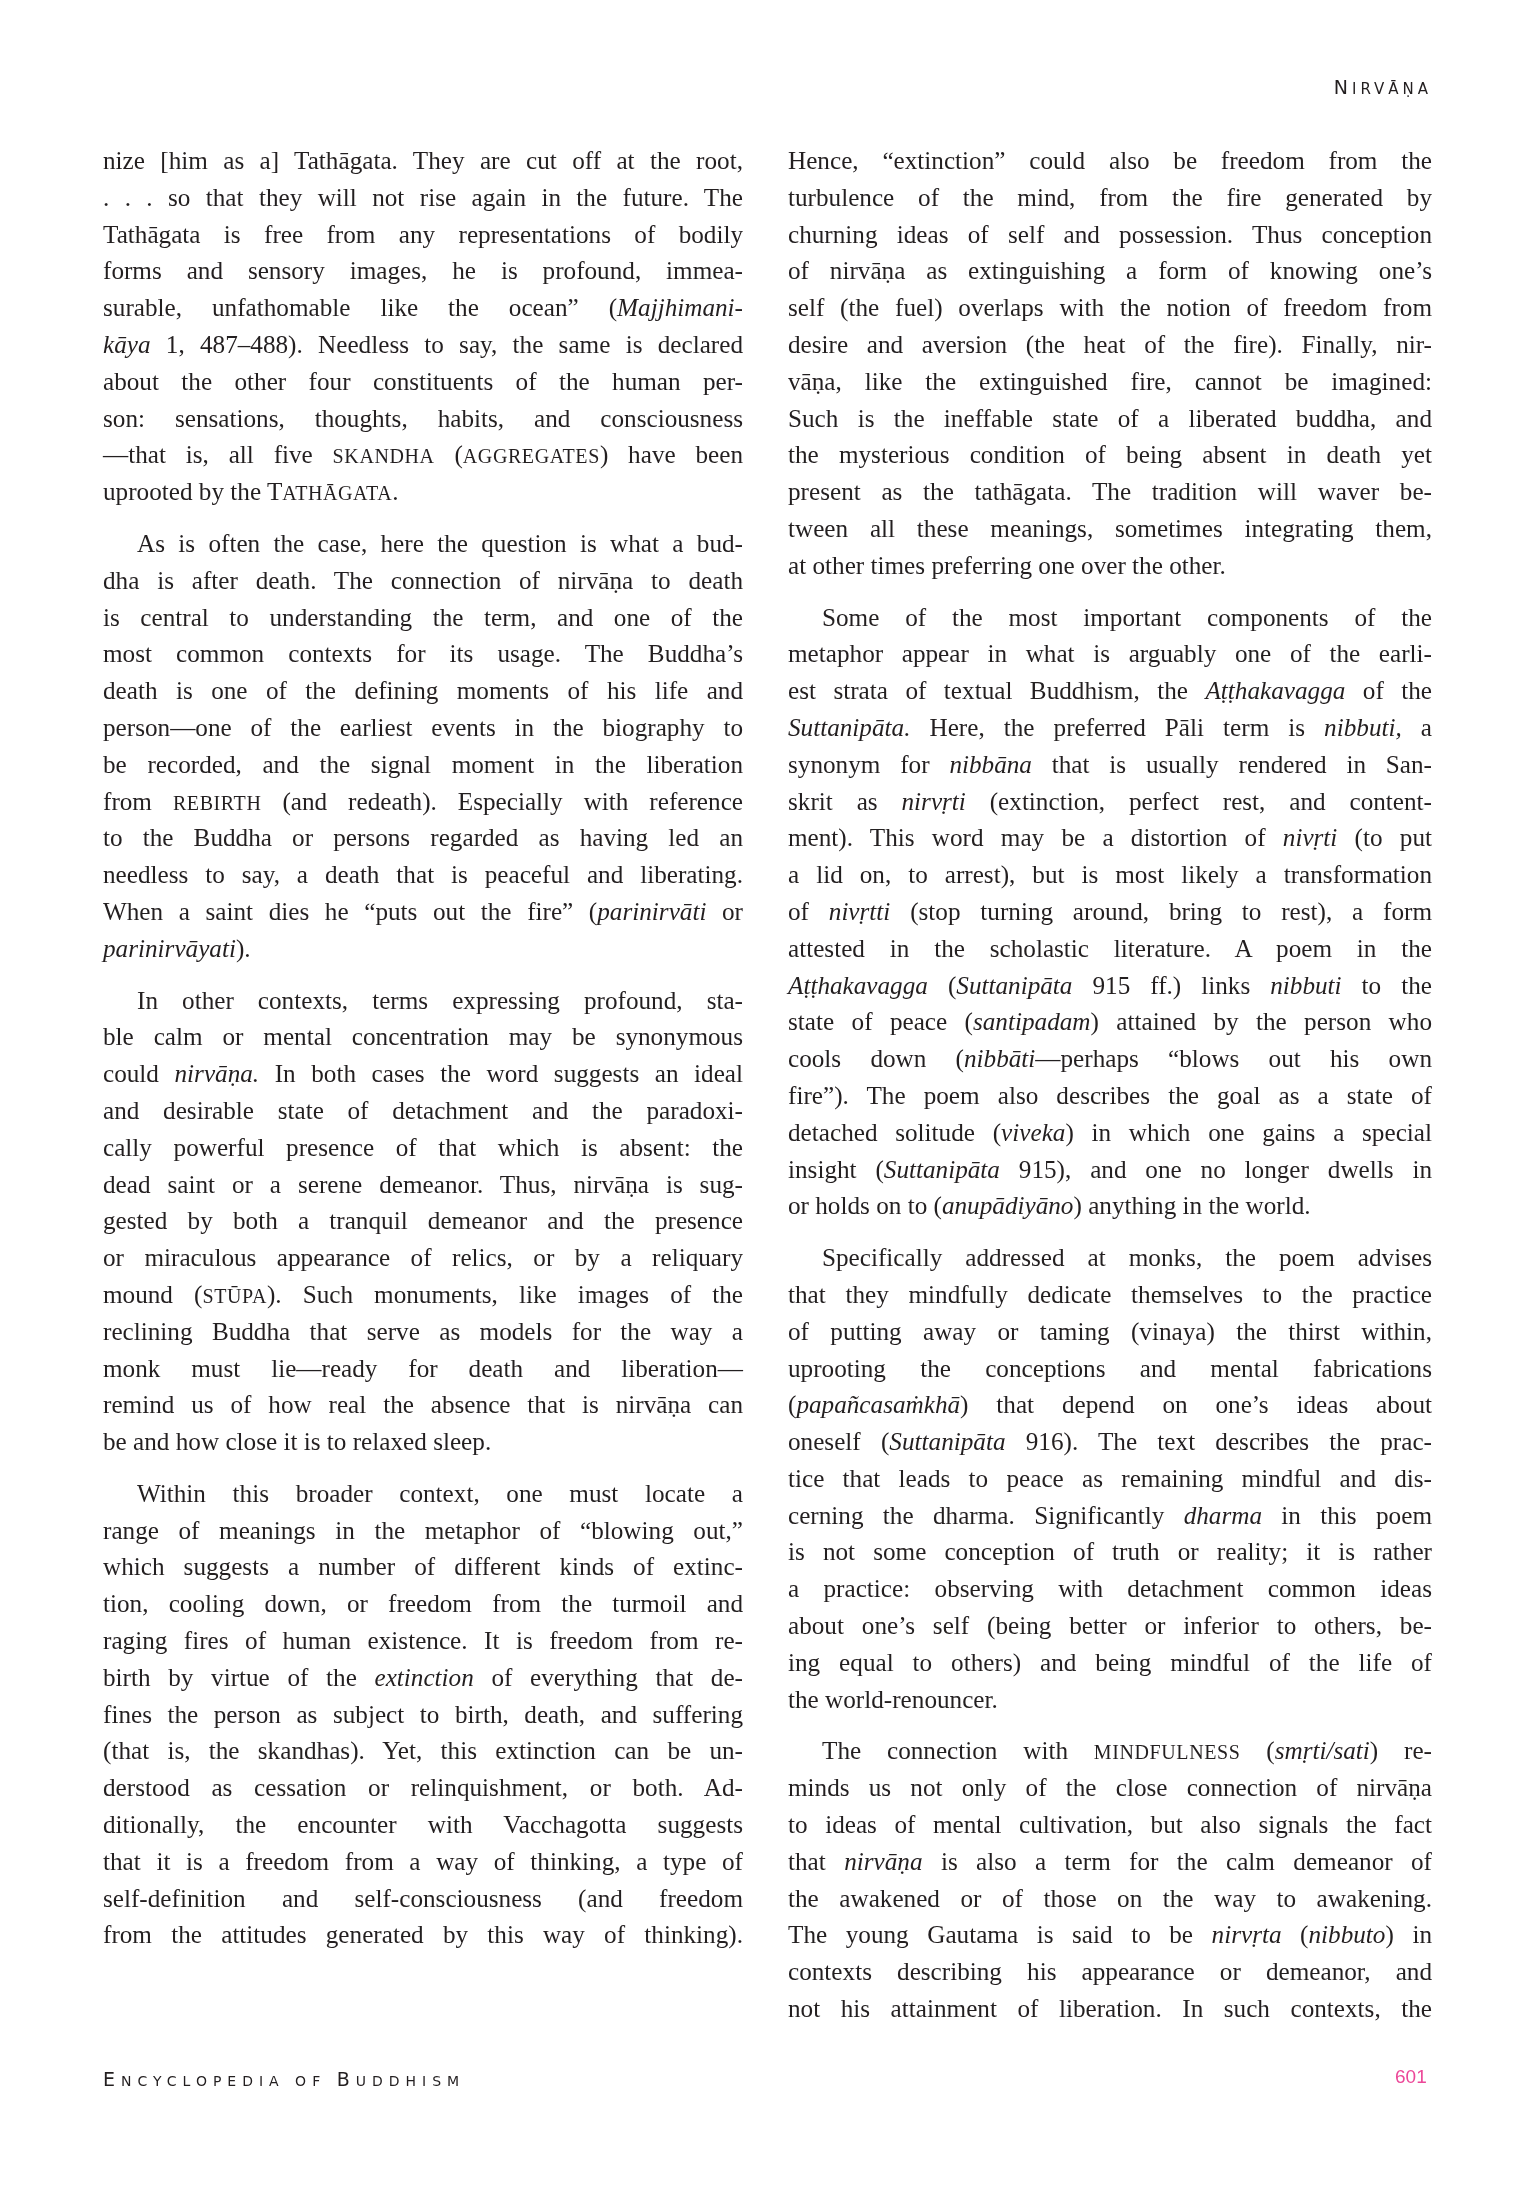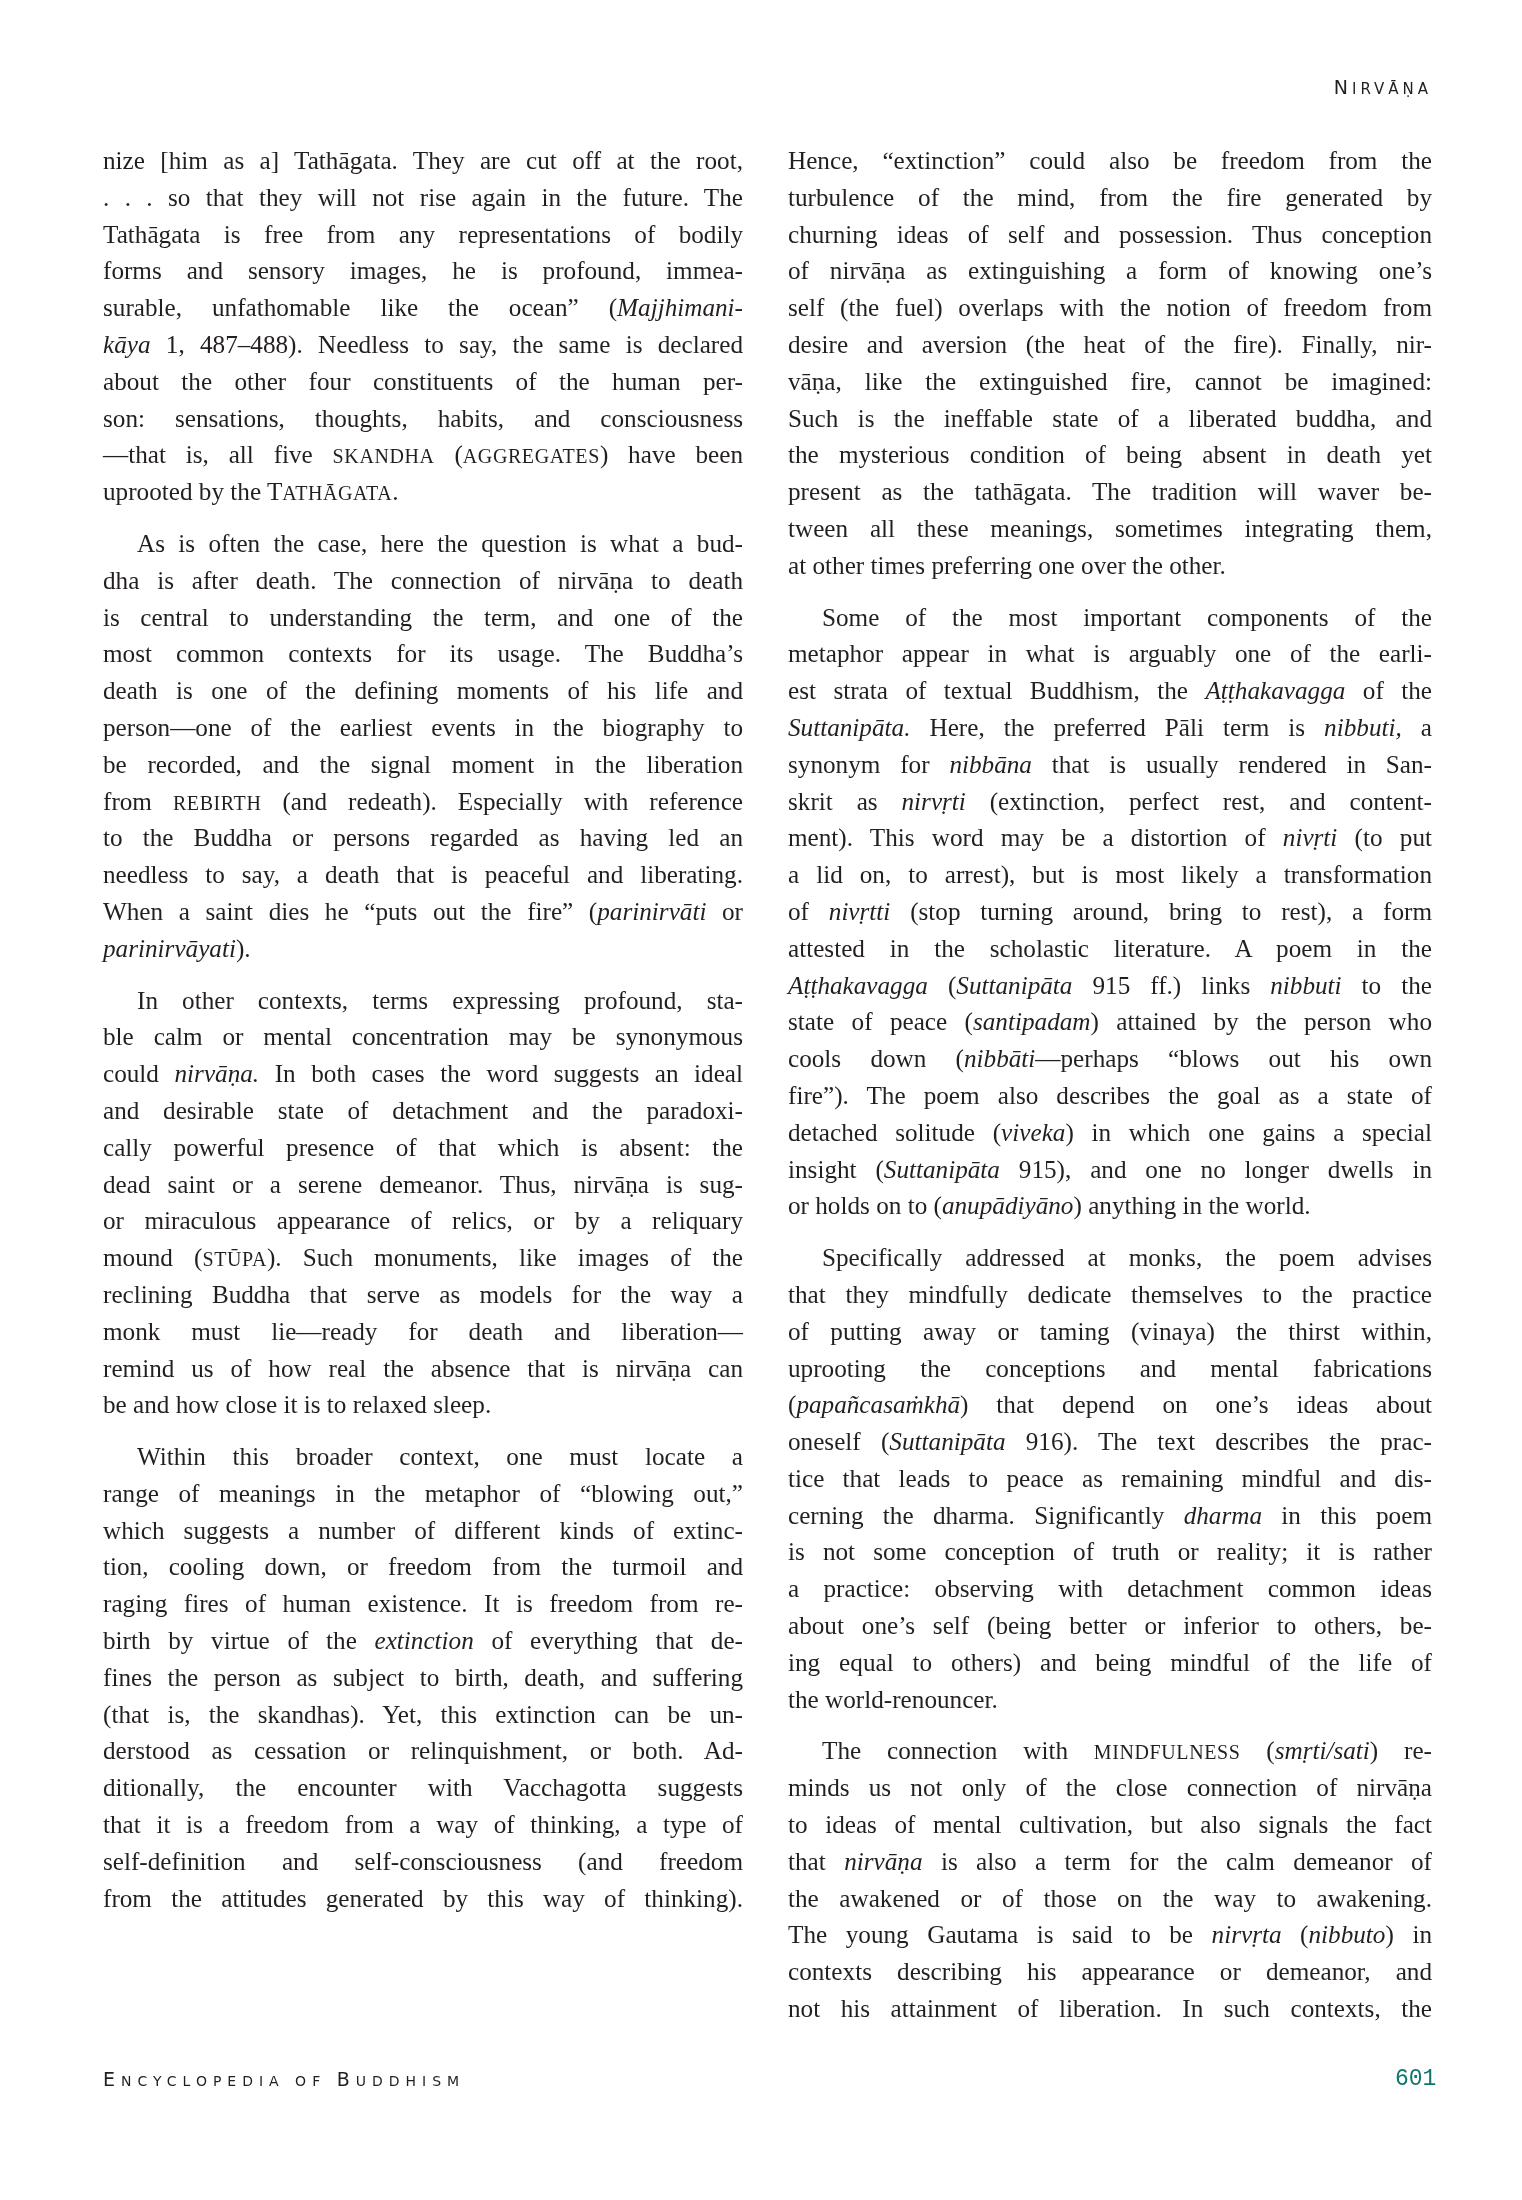--- a/index.html
+++ b/index.html
@@ -14,22 +14,22 @@
   .para { margin: 0 0 15px 0; }
   .line { display: block; height: 36.8px; line-height: 36.8px; font-size: 25.2px;
           text-align: justify; text-align-last: justify; white-space: nowrap; }
   .line.last { text-align-last: left; }
   .line.indent { padding-left: 34px; }
   .seg-i { font-style: italic; }
   .seg-sc { font-size: 20px; letter-spacing: 0.6px; }
   .footer-title { position: absolute; top: 2068px; left: 103px; font-family: "DejaVu Sans", sans-serif;
                   font-size: 14px; letter-spacing: 6px; color: #231f20; }
   .footer-title .big { font-size: 19px; }
-  .page-number { position: absolute; top: 2066px; left: 1395px; font-family: Liberation Mono, monospace;
-                 font-size: 23px; color: #0f766e; }
+  .page-number { position: absolute; top: 2066px; left: 1395px; font-family: Liberation Sans, sans-serif;
+                 font-size: 19px; color: #ec4899; }
 </style>
 </head>
 <body>
 
 <div class="running-head" id="running-head"><span class="big">N</span><span>IRVĀṆA</span></div>
 
 <div class="col col-left">
     <div class="para">
       <span class="line"><span>nize [him as a] Tathāgata. They are cut off at the root,</span></span>
       <span class="line"><span>. . . so that they will not rise again in the future. The</span></span>
@@ -56,20 +56,21 @@
       <span class="line"><span>When a saint dies he “puts out the fire” (</span><span class="seg-i">parinirvāti</span><span> or</span></span>
       <span class="line last"><span class="seg-i">parinirvāyati</span><span>). </span></span>
     </div>
     <div class="para">
       <span class="line indent"><span>In other contexts, terms expressing profound, sta-</span></span>
       <span class="line"><span>ble calm or mental concentration may be synonymous</span></span>
       <span class="line"><span>could </span><span class="seg-i">nirvāṇa.</span><span> In both cases the word suggests an ideal</span></span>
       <span class="line"><span>and desirable state of detachment and the paradoxi-</span></span>
       <span class="line"><span>cally powerful presence of that which is absent: the</span></span>
       <span class="line"><span>dead saint or a serene demeanor. Thus, nirvāṇa is sug-</span></span>
+      <span class="line"><span>gested by both a tranquil demeanor and the presence</span></span>
       <span class="line"><span>or miraculous appearance of relics, or by a reliquary</span></span>
       <span class="line"><span>mound (</span><span class="seg-sc">STŪPA</span><span>). Such monuments, like images of the</span></span>
       <span class="line"><span>reclining Buddha that serve as models for the way a</span></span>
       <span class="line"><span>monk must lie—ready for death and liberation—</span></span>
       <span class="line"><span>remind us of how real the absence that is nirvāṇa can</span></span>
       <span class="line last"><span>be and how close it is to relaxed sleep.</span></span>
     </div>
     <div class="para">
       <span class="line indent"><span>Within this broader context, one must locate a</span></span>
       <span class="line"><span>range of meanings in the metaphor of “blowing out,”</span></span>

